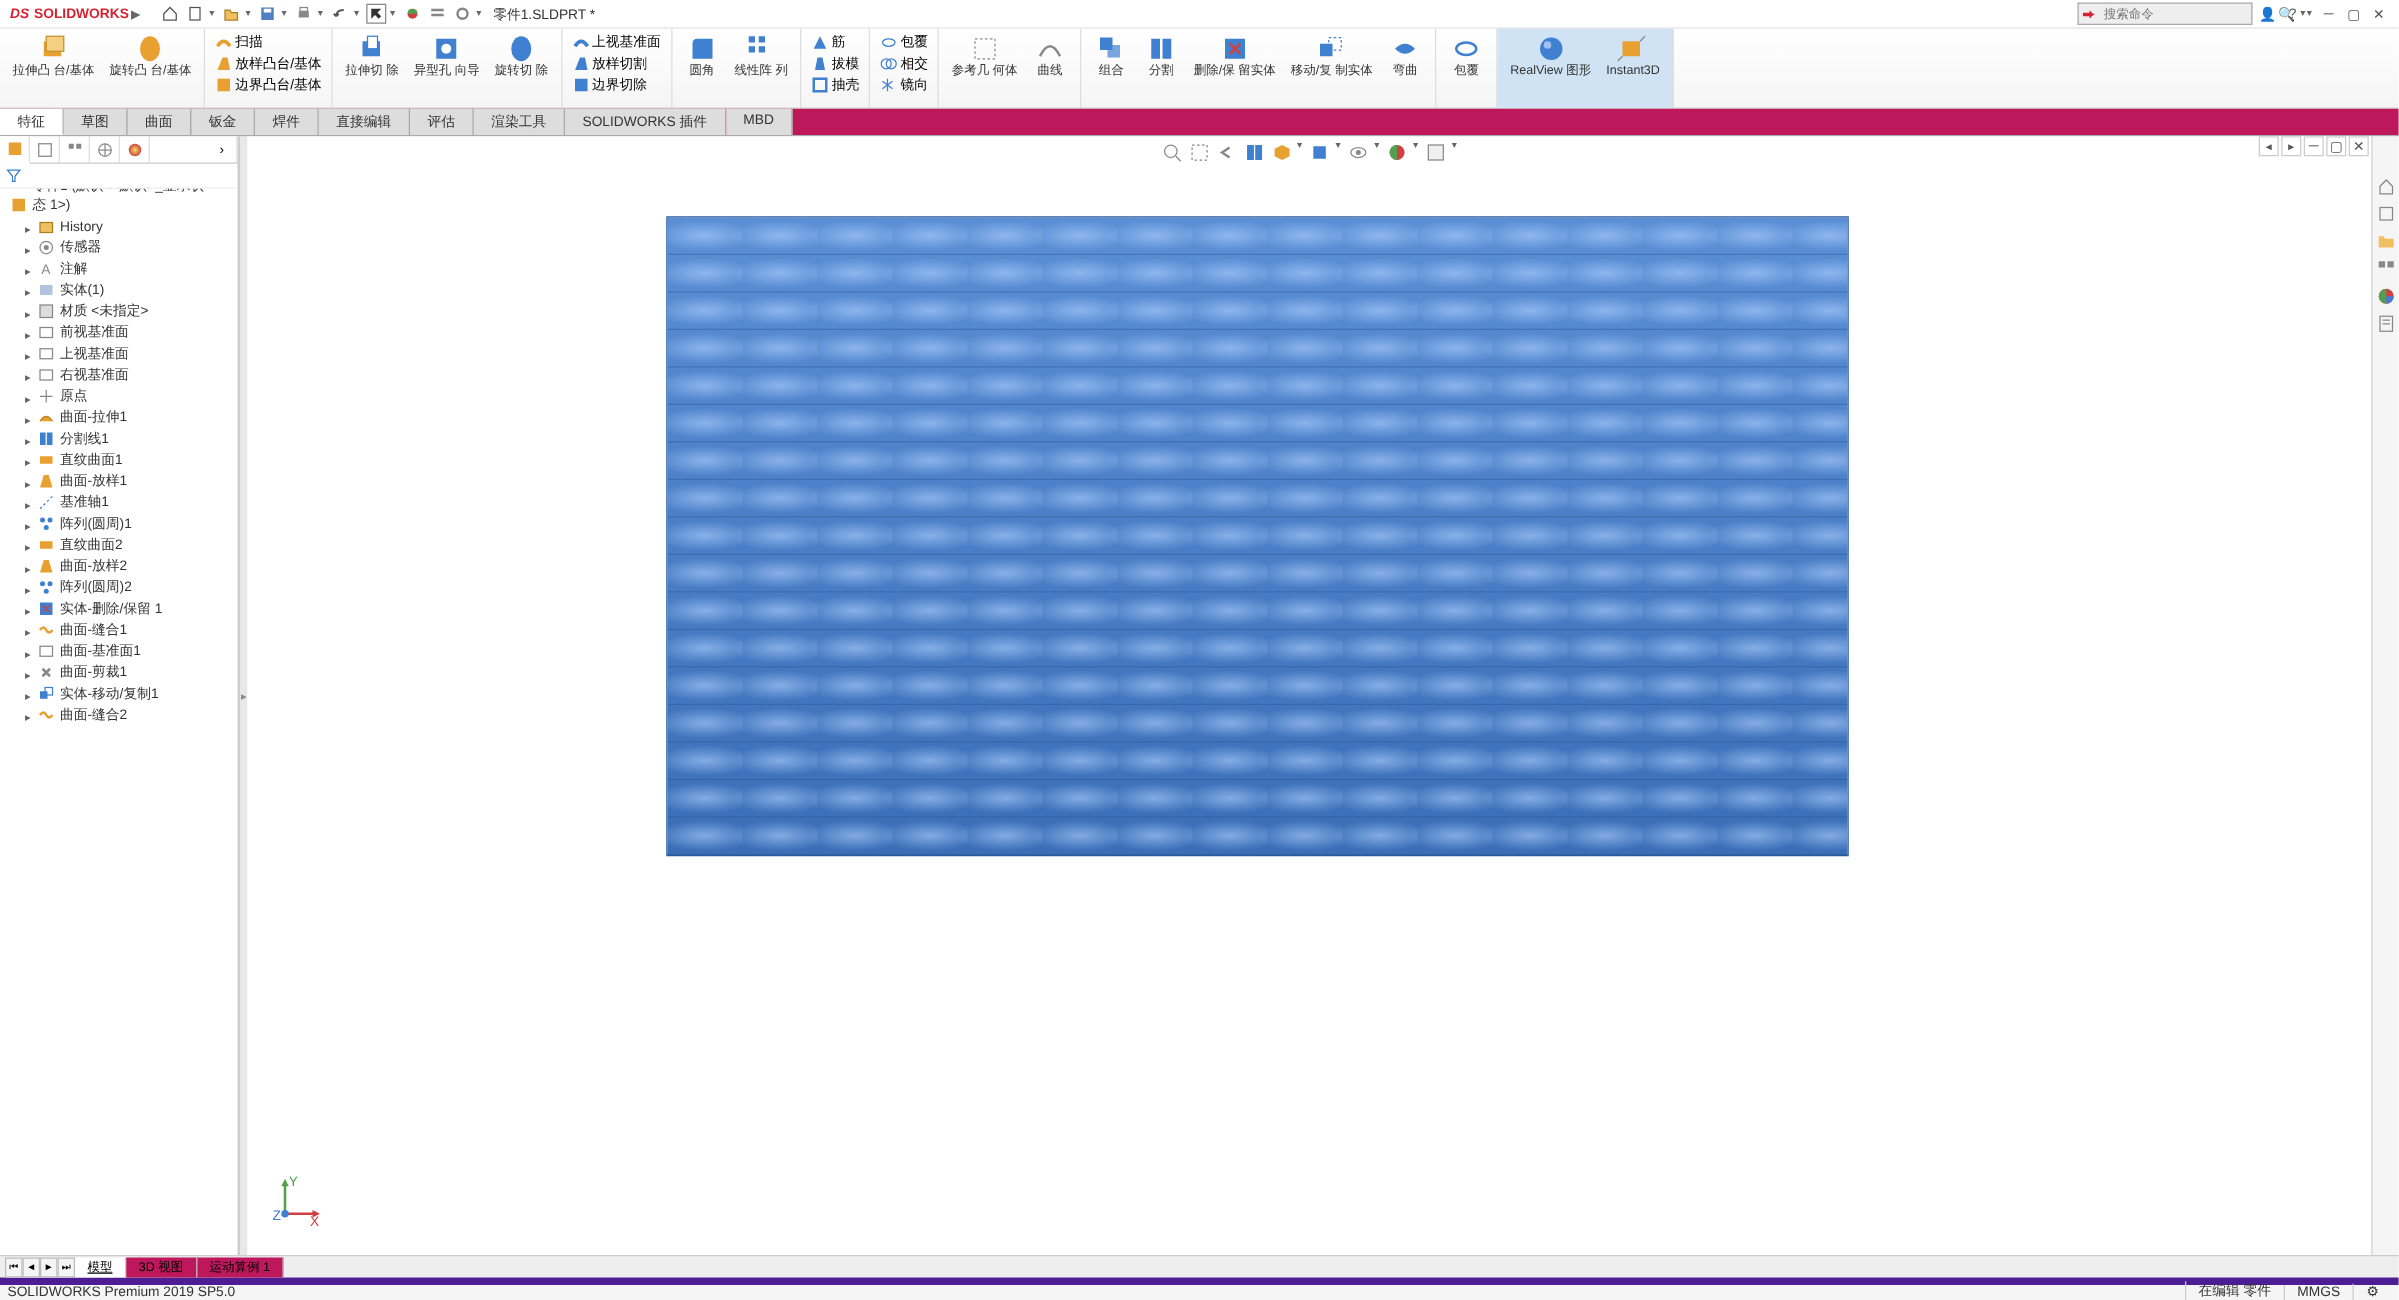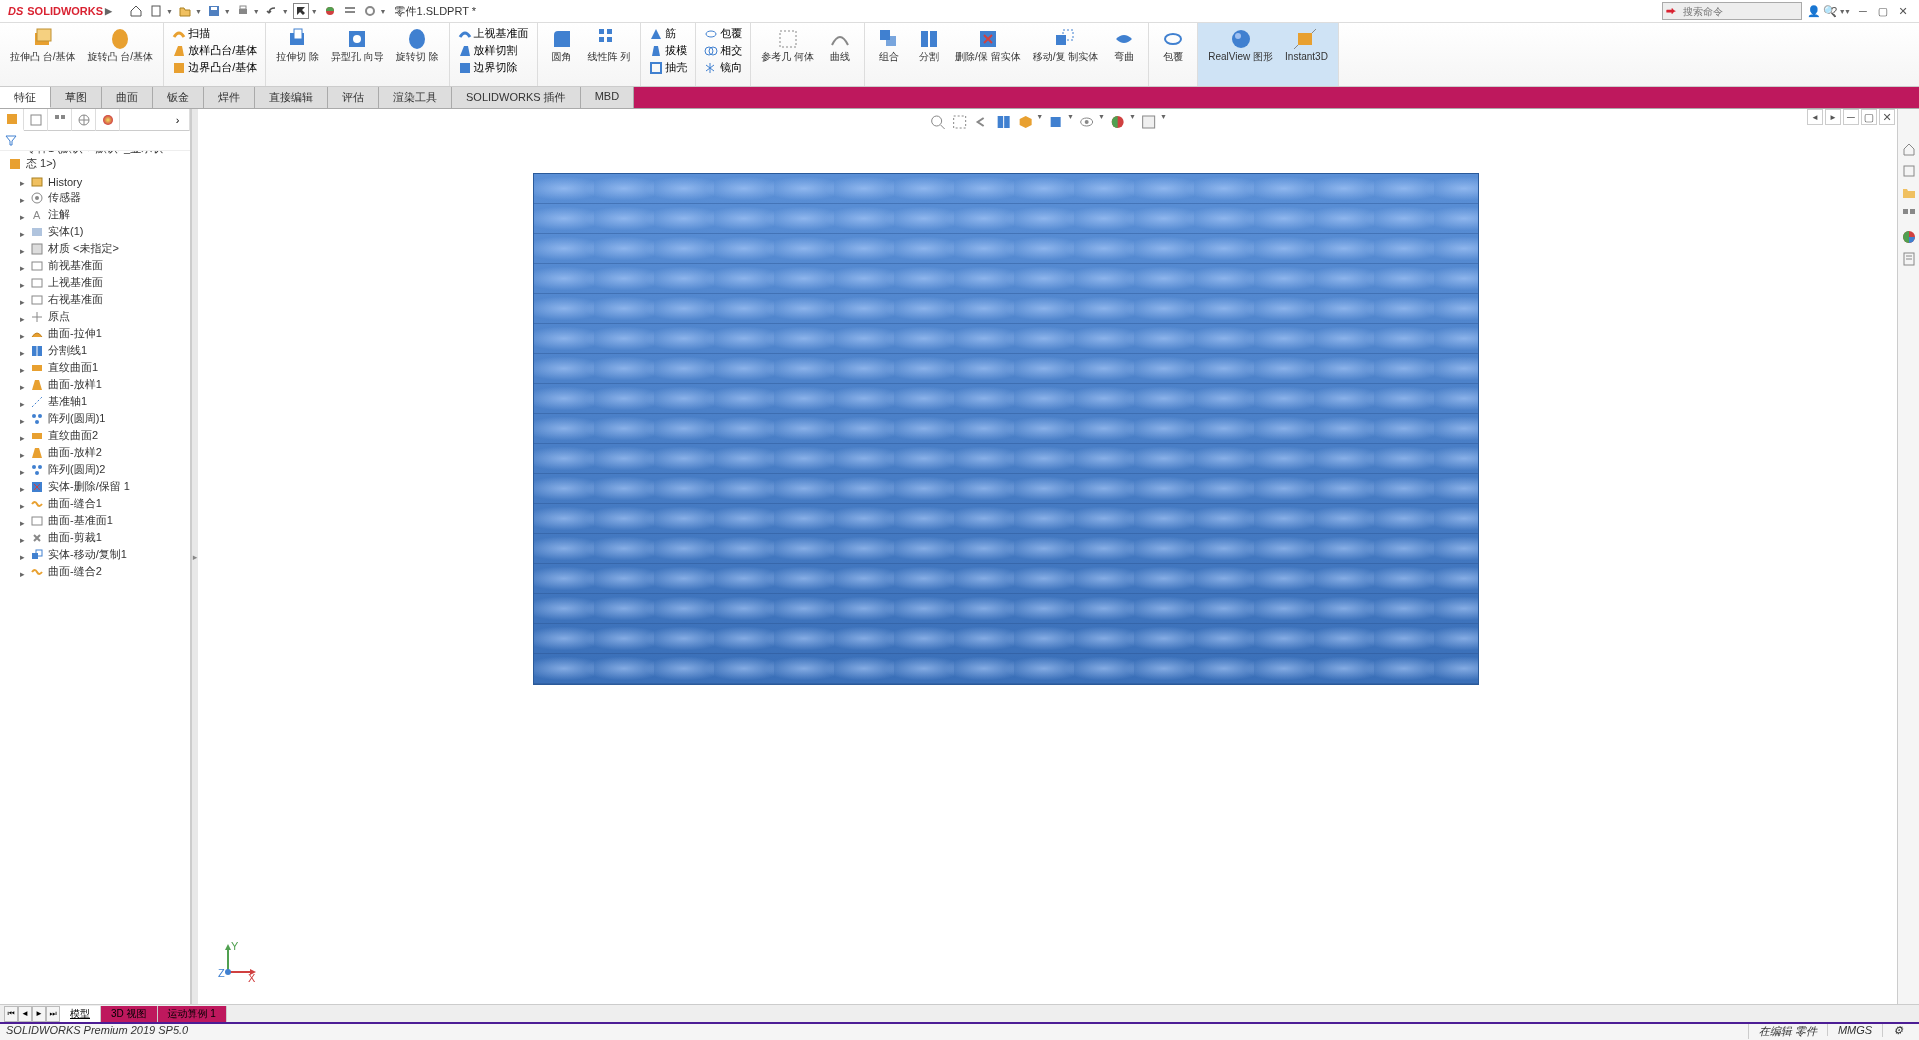--- a/index.html
+++ b/index.html
@@ -64,21 +64,21 @@
 .rs-icon { width: 20px; height: 20px; cursor: pointer; margin: 0 auto; display:flex; align-items:center; justify-content:center; }
 
 
 .bottom-tabs { height: 18px; background: #eee; border-top: 1px solid #ccc; display: flex; align-items: center; padding-left: 4px; }
 .btab { padding: 1px 10px; font-size: 10px; border-right: 1px solid #ccc; cursor: pointer; background:#be185d; }
 .btab.active { background: #fff; text-decoration: underline; }
 .navarrows { display:flex; }
 .nav-btn { width:14px; height:16px; border:1px solid #bbb; background:#f5f5f5; font-size:8px; display:flex; align-items:center; justify-content:center; cursor:pointer;}
 
 
-.statusbar { height: 18px; background: #f5f5f5; border-top: 2px solid #4c1d95; display: flex; align-items: flex-start; padding: 0 6px; font-size: 10px; color: #333; font-style: italic; }
+.statusbar { height: 18px; background: #f5f5f5; border-top: 6px solid #4c1d95; display: flex; align-items: flex-end; padding: 0 6px; font-size: 10px; color: #333; }
 .statusbar .spacer { flex: 1; }
 .status-item { padding: 0 10px; border-left: 1px solid #ccc; }
 
 
 .ic-orange { fill: #e8a030; }
 .ic-blue { fill: #4080d0; }
 
 
 .doc-ctrls { position:absolute; right:2px; top:0; display:flex; gap:2px; }
 </style>

